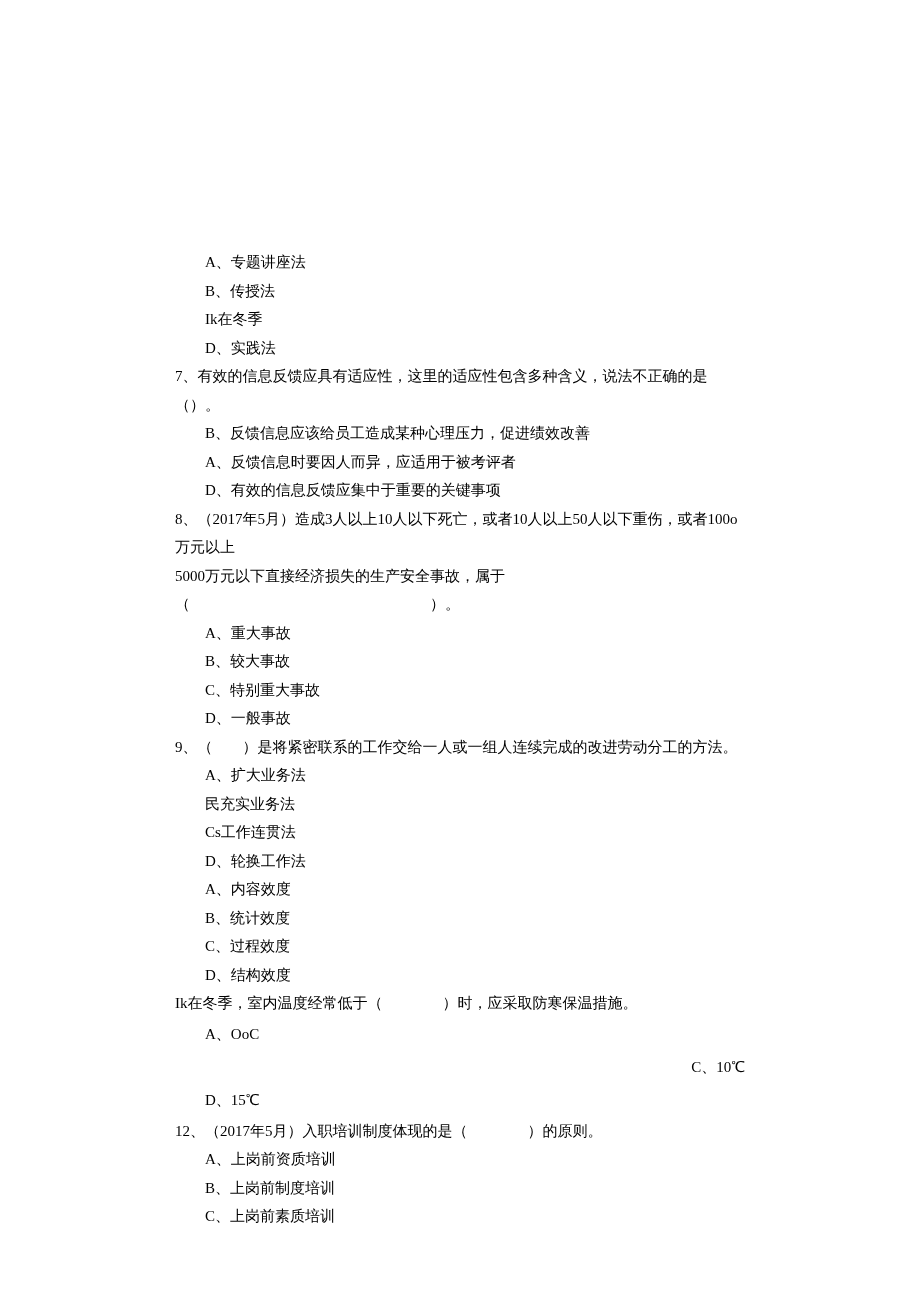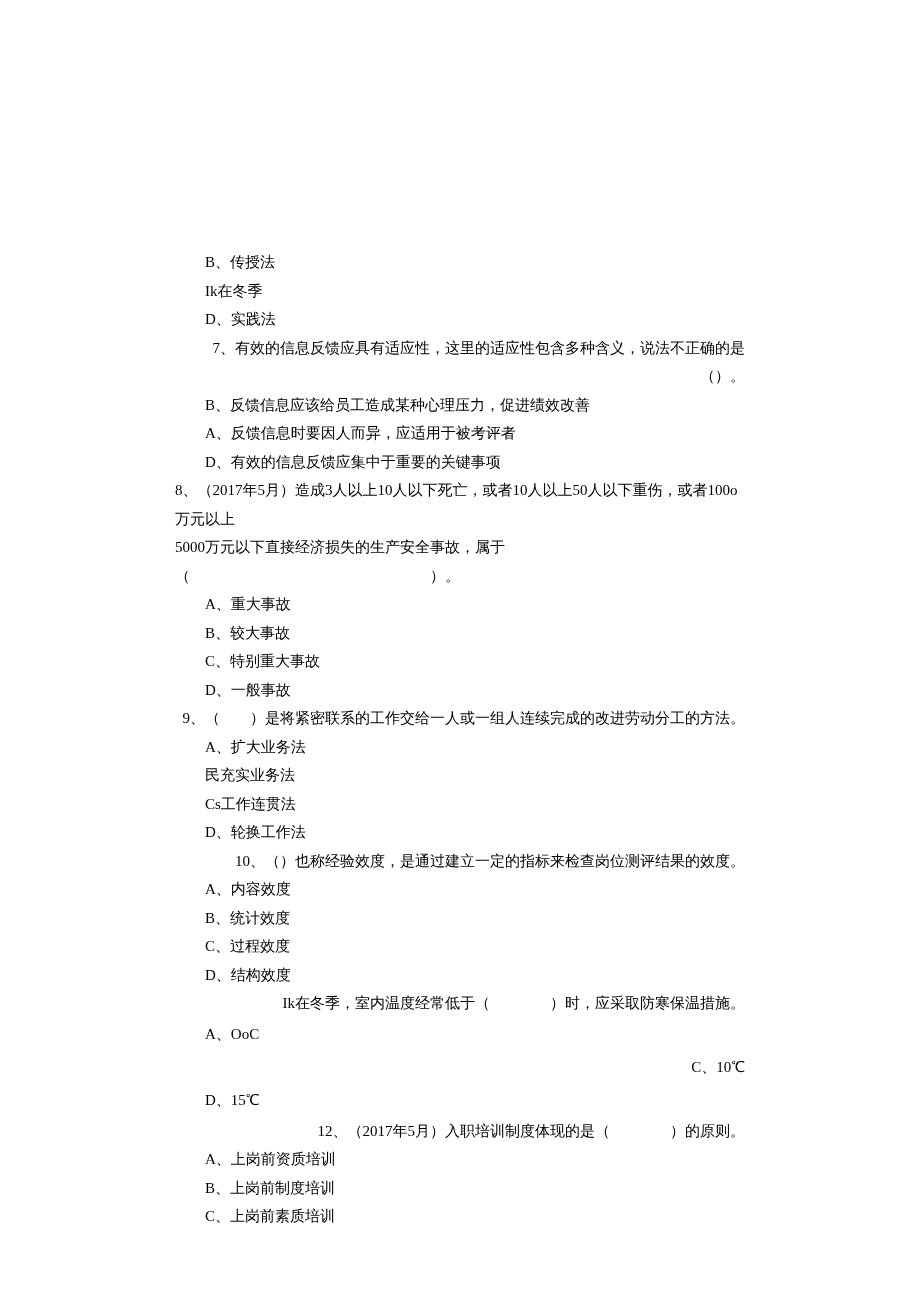--- a/index.html
+++ b/index.html
@@ -15,32 +15,32 @@
     width: 920px;
     min-height: 1301px;
     padding: 248px 175px 0 175px;
     box-sizing: border-box;
   }
   .option {
     padding-left: 30px;
   }
   .question {
     padding-left: 0;
-    text-align: right;
   }
   .question-wrap {
     padding-left: 0;
     text-indent: 0;
   }
 </style>
 </head>
 <body>
 
 <div class="page">
 
+  <div class="option">A、专题讲座法</div>
   <div class="option">B、传授法</div>
   <div class="option">Ik在冬季</div>
   <div class="option">D、实践法</div>
 
   <div class="question">7、有效的信息反馈应具有适应性，这里的适应性包含多种含义，说法不正确的是（）。</div>
   <div class="option">B、反馈信息应该给员工造成某种心理压力，促进绩效改善</div>
   <div class="option">A、反馈信息时要因人而异，应适用于被考评者</div>
   <div class="option">D、有效的信息反馈应集中于重要的关键事项</div>
 
   <div class="question-wrap">8、（2017年5月）造成3人以上10人以下死亡，或者10人以上50人以下重伤，或者100o万元以上</div>
@@ -49,21 +49,20 @@
   <div class="option">B、较大事故</div>
   <div class="option">C、特别重大事故</div>
   <div class="option">D、一般事故</div>
 
   <div class="question">9、（　　）是将紧密联系的工作交给一人或一组人连续完成的改进劳动分工的方法。</div>
   <div class="option">A、扩大业务法</div>
   <div class="option">民充实业务法</div>
   <div class="option">Cs工作连贯法</div>
   <div class="option">D、轮换工作法</div>
 
-  <div class="question">10、（）也称经验效度，是通过建立一定的指标来检查岗位测评结果的效度。</div>
   <div class="option">A、内容效度</div>
   <div class="option">B、统计效度</div>
   <div class="option">C、过程效度</div>
   <div class="option">D、结构效度</div>
 
   <div class="question">Ik在冬季，室内温度经常低于（　　　　）时，应采取防寒保温措施。</div>
   <div class="option" style="line-height:2.2;">A、OoC</div>
   <div class="option" style="line-height:2.2;text-align:right;">C、10℃</div>
   <div class="option" style="line-height:2.2;">D、15℃</div>
 

